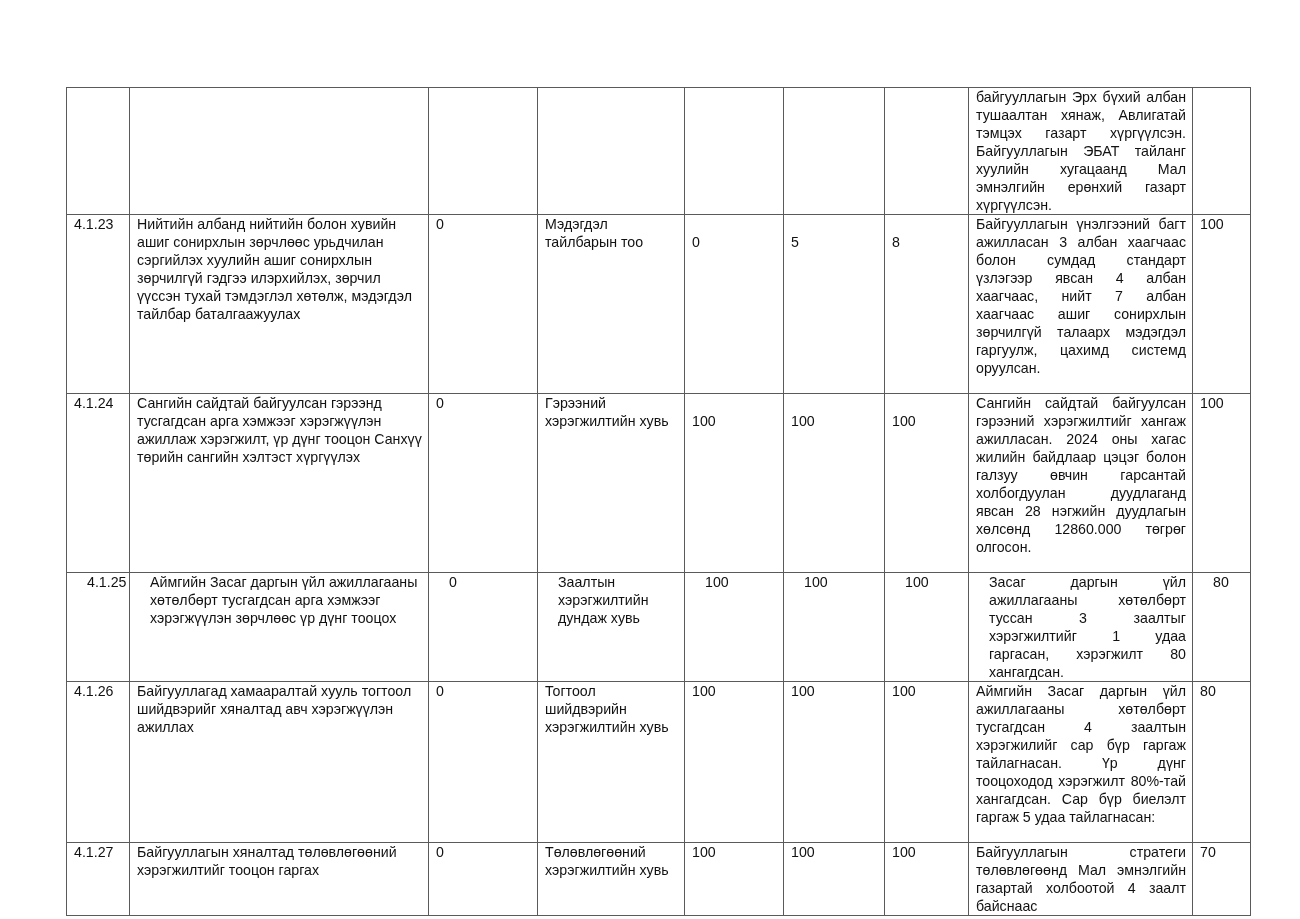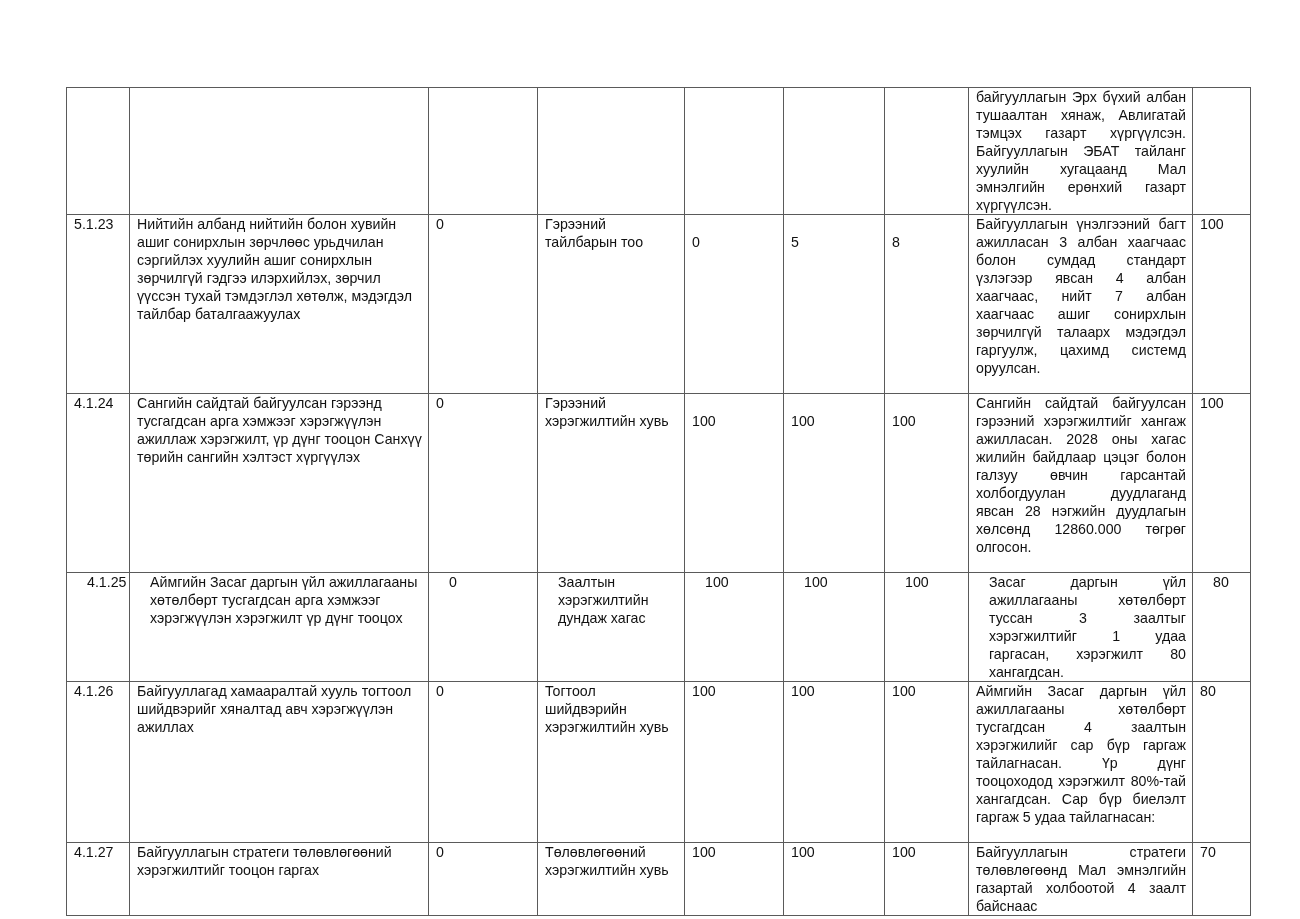--- a/index.html
+++ b/index.html
@@ -81,66 +81,66 @@
         <td class="c-activity"></td>
         <td class="c-baseline"></td>
         <td class="c-indicator"></td>
         <td class="c-num"></td>
         <td class="c-num"></td>
         <td class="c-num"></td>
         <td class="c-report">байгууллагын Эрх бүхий албан тушаалтан хянаж, Авлигатай тэмцэх газарт хүргүүлсэн. Байгууллагын ЭБАТ тайланг хуулийн хугацаанд Мал эмнэлгийн ерөнхий газарт хүргүүлсэн.</td>
         <td class="c-score"></td>
       </tr>
       <tr class="r1">
-        <td class="c-code">5.1.23</td>
+        <td class="c-code">4.1.23</td>
         <td class="c-activity">Нийтийн албанд нийтийн болон хувийн ашиг сонирхлын зөрчлөөс урьдчилан сэргийлэх хуулийн ашиг сонирхлын зөрчилгүй гэдгээ илэрхийлэх, зөрчил үүссэн тухай тэмдэглэл хөтөлж, мэдэгдэл тайлбар баталгаажуулах</td>
         <td class="c-baseline">0</td>
-        <td class="c-indicator">Гэрээний тайлбарын тоо</td>
+        <td class="c-indicator">Мэдэгдэл тайлбарын тоо</td>
         <td class="c-num">0</td>
         <td class="c-num">5</td>
         <td class="c-num">8</td>
         <td class="c-report">Байгууллагын үнэлгээний багт ажилласан 3 албан хаагчаас болон сумдад стандарт үзлэгээр явсан 4 албан хаагчаас, нийт 7 албан хаагчаас ашиг сонирхлын зөрчилгүй талаарх мэдэгдэл гаргуулж, цахимд системд оруулсан.</td>
         <td class="c-score">100</td>
       </tr>
       <tr class="r2">
         <td class="c-code">4.1.24</td>
         <td class="c-activity">Сангийн сайдтай байгуулсан гэрээнд тусгагдсан арга хэмжээг хэрэгжүүлэн ажиллаж  хэрэгжилт, үр дүнг тооцон Санхүү төрийн сангийн хэлтэст хүргүүлэх</td>
         <td class="c-baseline">0</td>
         <td class="c-indicator">Гэрээний хэрэгжилтийн хувь</td>
         <td class="c-num">100</td>
         <td class="c-num">100</td>
         <td class="c-num">100</td>
-        <td class="c-report">Сангийн сайдтай байгуулсан гэрээний хэрэгжилтийг хангаж ажилласан. 2028 оны хагас жилийн байдлаар цэцэг болон галзуу өвчин гарсантай холбогдуулан дуудлаганд явсан 28 нэгжийн дуудлагын хөлсөнд 12860.000 төгрөг олгосон.</td>
+        <td class="c-report">Сангийн сайдтай байгуулсан гэрээний хэрэгжилтийг хангаж ажилласан. 2024 оны хагас жилийн байдлаар цэцэг болон галзуу өвчин гарсантай холбогдуулан дуудлаганд явсан 28 нэгжийн дуудлагын хөлсөнд 12860.000 төгрөг олгосон.</td>
         <td class="c-score">100</td>
       </tr>
       <tr class="r3">
         <td class="c-code">4.1.25</td>
-        <td class="c-activity">Аймгийн Засаг даргын үйл ажиллагааны хөтөлбөрт тусгагдсан арга хэмжээг хэрэгжүүлэн хэрэгжилт үр дүнг тооцох</td>
+        <td class="c-activity">Аймгийн Засаг даргын үйл ажиллагааны хөтөлбөрт тусгагдсан арга хэмжээг хэрэгжүүлэн зөрчлөөс үр дүнг тооцох</td>
         <td class="c-baseline">0</td>
-        <td class="c-indicator">Заалтын хэрэгжилтийн дундаж хагас</td>
+        <td class="c-indicator">Заалтын хэрэгжилтийн дундаж хувь</td>
         <td class="c-num">100</td>
         <td class="c-num">100</td>
         <td class="c-num">100</td>
         <td class="c-report">Засаг даргын үйл ажиллагааны хөтөлбөрт туссан 3 заалтыг хэрэгжилтийг 1 удаа гаргасан, хэрэгжилт 80 хангагдсан.</td>
         <td class="c-score">80</td>
       </tr>
       <tr class="r4">
         <td class="c-code">4.1.26</td>
         <td class="c-activity">Байгууллагад хамааралтай хууль тогтоол шийдвэрийг хяналтад авч хэрэгжүүлэн ажиллах</td>
         <td class="c-baseline">0</td>
         <td class="c-indicator">Тогтоол шийдвэрийн хэрэгжилтийн хувь</td>
         <td class="c-num">100</td>
         <td class="c-num">100</td>
         <td class="c-num">100</td>
         <td class="c-report">Аймгийн Засаг даргын үйл ажиллагааны хөтөлбөрт тусгагдсан 4 заалтын хэрэгжилийг сар бүр гаргаж тайлагнасан. Үр дүнг тооцоходод хэрэгжилт 80%-тай хангагдсан. Сар бүр биелэлт гаргаж 5 удаа тайлагнасан:</td>
         <td class="c-score">80</td>
       </tr>
       <tr class="r5">
         <td class="c-code">4.1.27</td>
-        <td class="c-activity">Байгууллагын стратеги төлөвлөгөөний хэрэгжилтийг тооцон гаргах</td>
+        <td class="c-activity">Байгууллагын хяналтад төлөвлөгөөний хэрэгжилтийг тооцон гаргах</td>
         <td class="c-baseline">0</td>
         <td class="c-indicator">Төлөвлөгөөний хэрэгжилтийн хувь</td>
         <td class="c-num">100</td>
         <td class="c-num">100</td>
         <td class="c-num">100</td>
         <td class="c-report">Байгууллагын стратеги төлөвлөгөөнд Мал эмнэлгийн газартай холбоотой 4 заалт байснаас</td>
         <td class="c-score">70</td>
       </tr>
     </tbody>
   </table>

